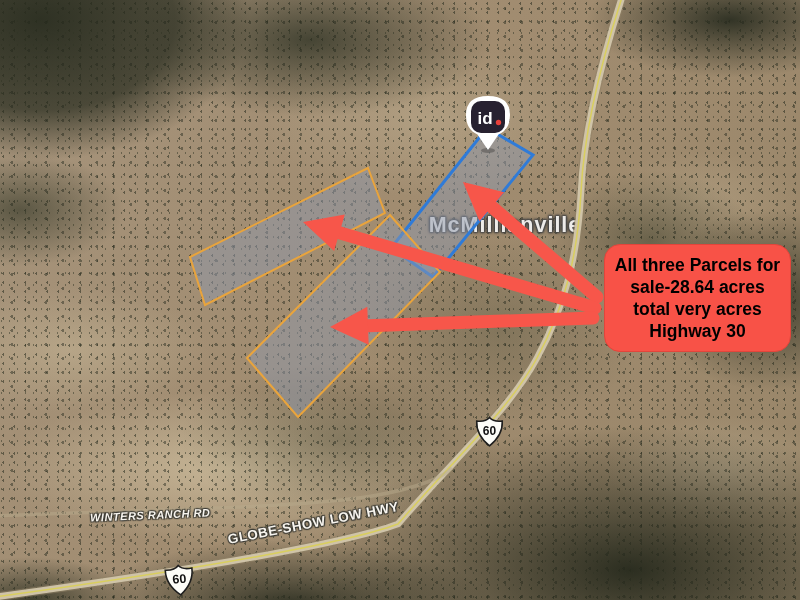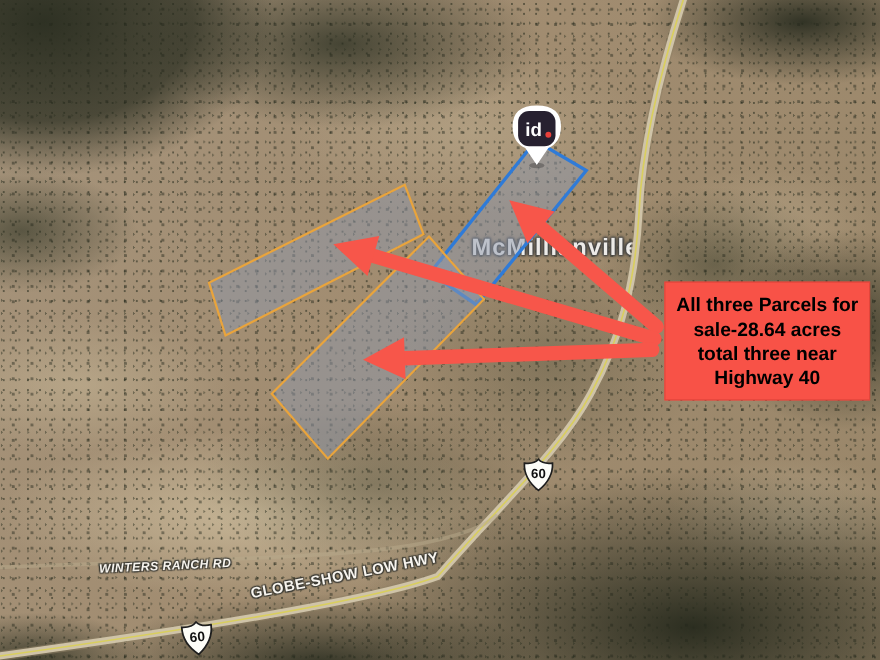--- a/index.html
+++ b/index.html
@@ -59,23 +59,23 @@
   .shield{position:absolute;z-index:3;}
   .shield.s1{left:474px;top:415px;width:31px;height:33px;}
   .shield.s2{left:162px;top:563px;width:35px;height:34px;transform:rotate(-5deg);}
   .shield svg{width:100%;height:100%;display:block;}
   
   .pin{position:absolute;left:461px;top:92px;width:54px;height:62px;z-index:4;}
   .pin svg{display:block;}
   
   .callout{
     position:absolute;left:604px;top:244px;width:185px;height:106px;z-index:5;
-    background:#F85247;border:1px solid #E2453B;border-radius:0;
+    background:#F85247;border:1px solid #E2453B;border-radius:16px;
     display:flex;flex-direction:column;justify-content:center;
-    text-align:center;color:#000;font-weight:bold;font-size:17.5px;line-height:22px;margin-top:12px;
+    text-align:center;color:#000;font-weight:bold;font-size:17.5px;line-height:22px;
   }
 </style>
 </head>
 <body>
 
 <div class="stage">
 
   <div class="terrain"></div>
 
   <svg class="overlay" viewBox="0 0 800 600">
@@ -132,17 +132,17 @@
       <path d="M27 58 L16.5 42.5 Q5 37.5 5 23 Q5 4 27 4 Q49 4 49 23 Q49 37.5 37.5 42.5 Z" fill="#FFFFFF"></path>
       <rect x="10" y="9" width="34" height="32" rx="10" fill="#272130"></rect>
       <text x="24" y="32" font-size="17" font-weight="bold" font-family="Liberation Sans, sans-serif" text-anchor="middle" fill="#FFFFFF">id</text>
       <circle cx="37.5" cy="30.5" r="2.7" fill="#E8403A"></circle>
     </svg>
   </div>
 
   <div class="callout">
     <div>All three Parcels for</div>
     <div>sale-28.64 acres</div>
-    <div>total three near</div>
-    <div>Highway 40</div>
+    <div>total very acres</div>
+    <div>Highway 30</div>
   </div>
 
 </div>
 
 </body></html>

